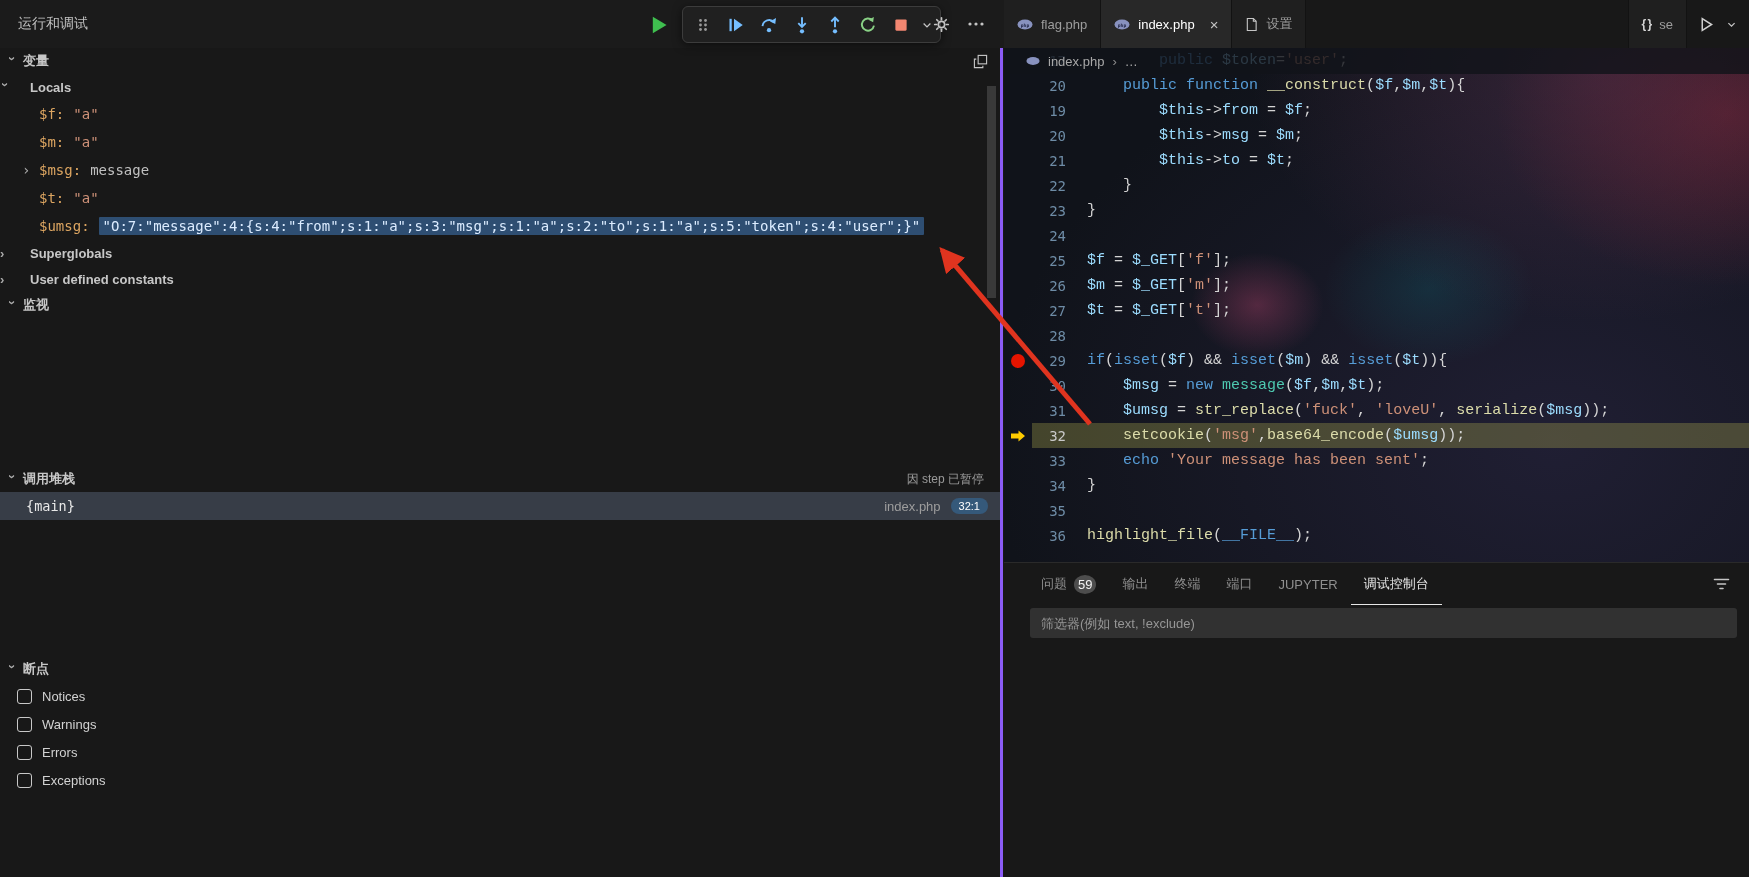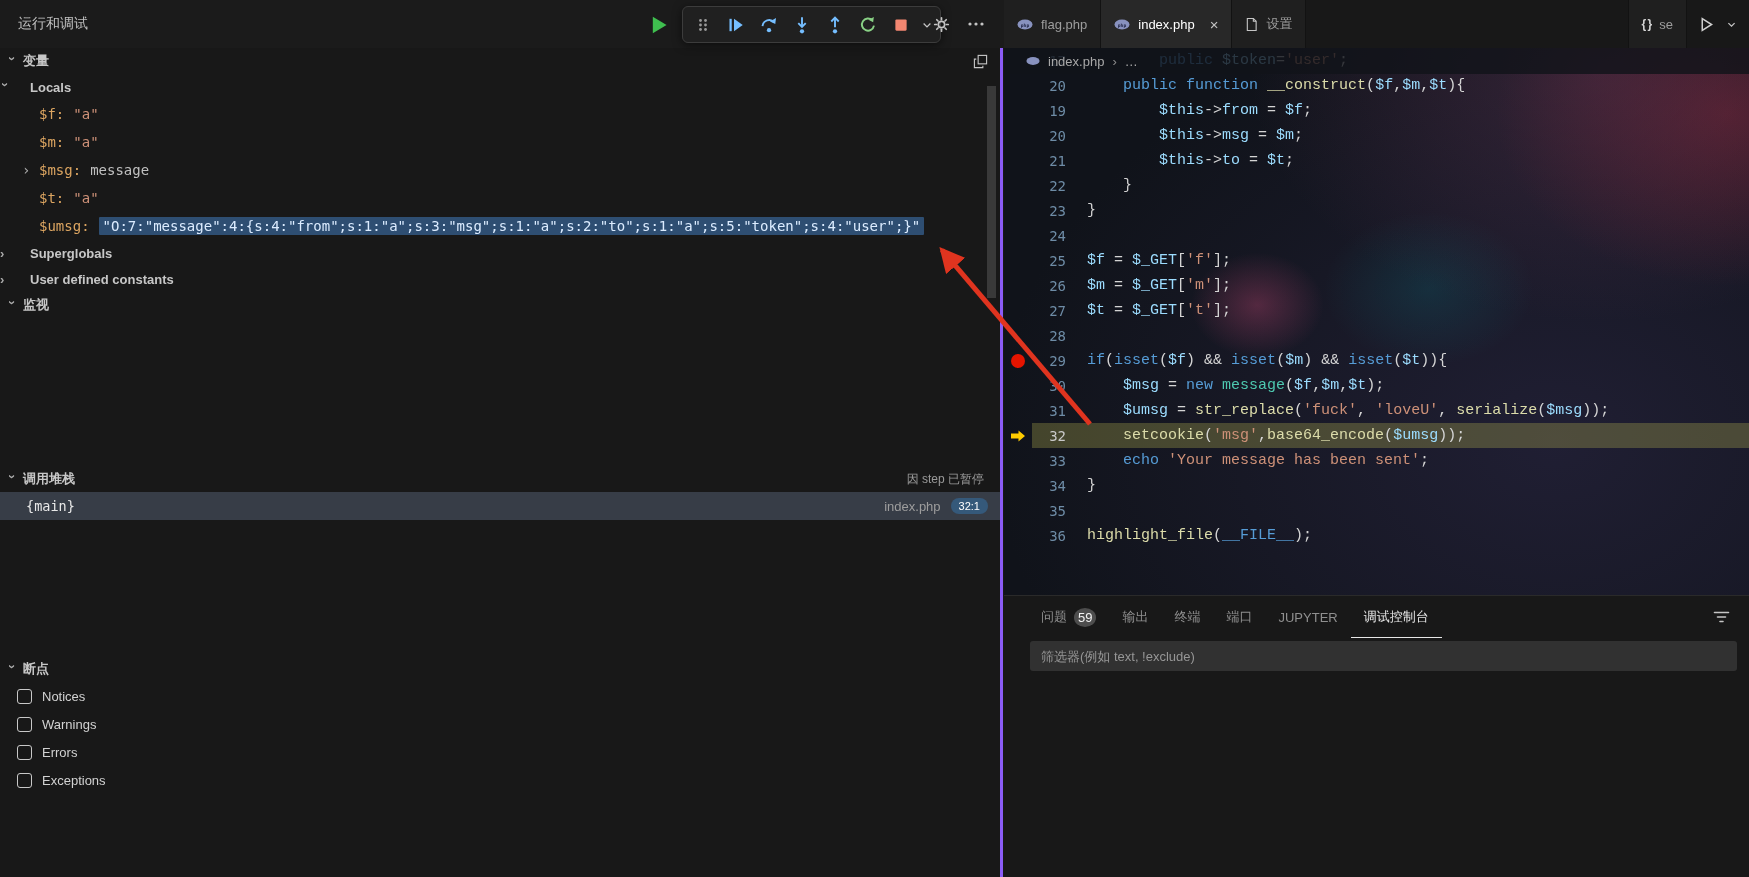--- a/index.html
+++ b/index.html
@@ -67,21 +67,21 @@
 .cbody{flex:1;display:flex;align-items:center;height:25px}
 .cbody.curr{background:rgba(189,186,82,.30)}
 .lnum{width:34px;text-align:right;color:#6e8ca6;font-family:"DejaVu Sans Mono",monospace;font-size:14px;flex:none;margin-right:21px}
 .cbody.curr .lnum{color:#c9c9c9}
 .ltext{font-family:Liberation Mono, monospace;font-size:15px;white-space:pre}
 .bpdot{width:14px;height:14px;border-radius:50%;background:#e51400}
 .tok-k{color:#569cd6}.tok-v{color:#9cdcfe}.tok-s{color:#ce9178}
 .tok-f{color:#dcdcaa}.tok-c{color:#4ec9b0}.tok-p{color:#d4d4d4}
 
 
-.panel{position:absolute;left:1004px;top:595px;width:745px;height:282px;background:#181818;border-top:1px solid #2a2a2a}
+.panel{position:absolute;left:1004px;top:562px;width:745px;height:282px;background:#181818;border-top:1px solid #2a2a2a}
 .ptabs{height:42px;display:flex;align-items:center;gap:2px;padding-left:24px;position:relative}
 .ptab{padding:0 13px;height:42px;display:flex;align-items:center;gap:7px;font-size:13px;color:#8f8f8f;cursor:pointer}
 .ptab.active{color:#e7e7e7;box-shadow:inset 0 -1px 0 #e7e7e7}
 .pbadge{background:#4d4d4d;color:#f2f2f2;font-size:13px;min-width:19px;height:19px;border-radius:50%;display:flex;align-items:center;justify-content:center;padding:0 4px}
 .pfilter{position:absolute;right:18px;top:13px;cursor:pointer}
 .filter-row{padding:3px 12px 0 26px}
 .filter-input{width:100%;height:30px;background:#313131;border:none;border-radius:3px;color:#c4b5fd;font-size:13px;padding:4px 11px;font-family:"Liberation Sans",sans-serif;outline:none}
 .filter-input::placeholder{color:#969696}
 
 

